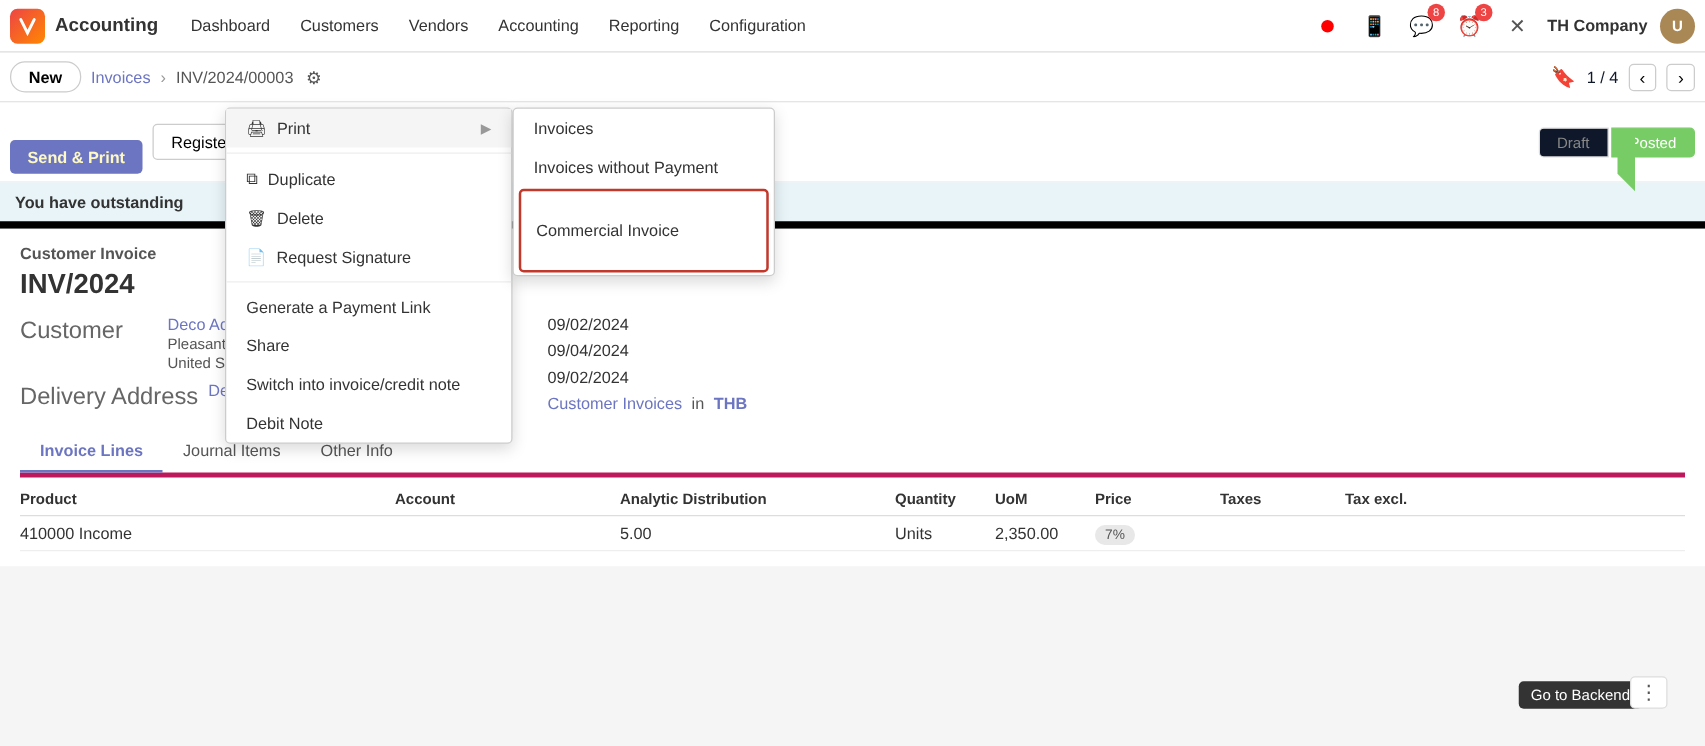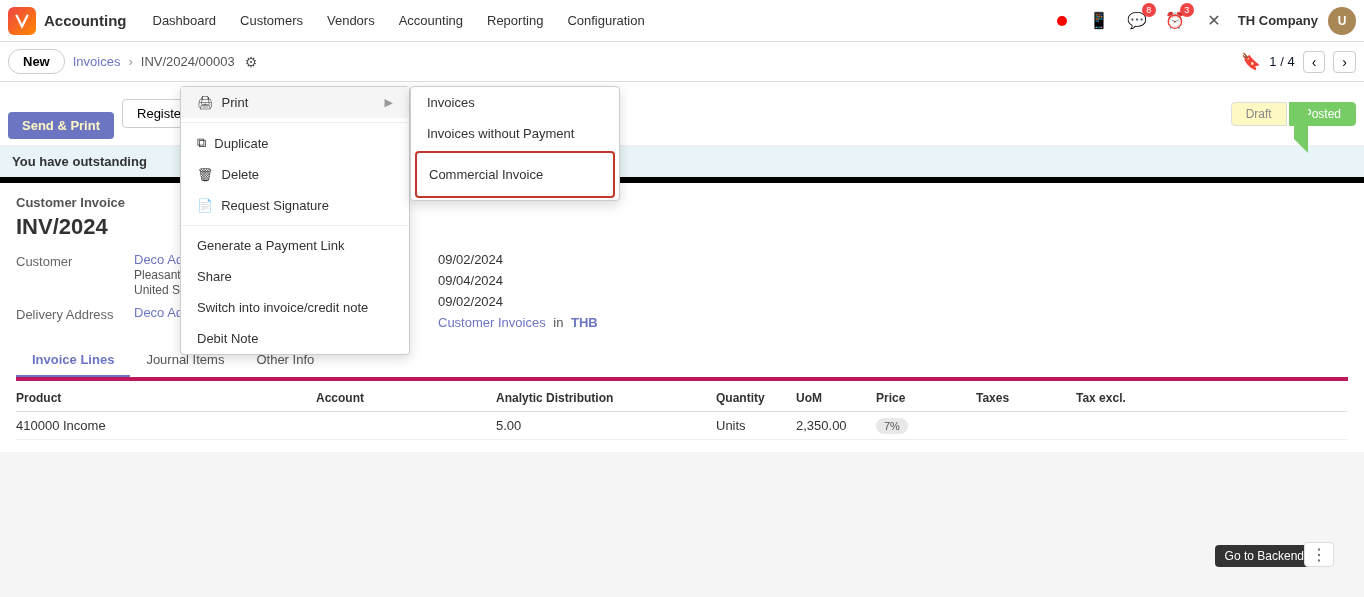--- a/index.html
+++ b/index.html
@@ -60,42 +60,42 @@
       background: #fff;
       padding: 6px 8px;
       display: flex;
       align-items: center;
       gap: 8px;
       border-bottom: 1px solid #eee;
     }
     .btn-primary { background: #6c75c1; color: #fef9c3; border: none; padding: 6px 14px; border-radius: 4px; cursor: pointer; font-size: 13px; font-weight: 600; margin-top: 24px; }
     .btn-secondary { background: #fff; border: 1px solid #ccc; padding: 6px 14px; border-radius: 4px; cursor: pointer; font-size: 13px; }
     .status-bar { display: flex; align-items: center; margin-left: auto; gap: 2px; }
-    .status-pill { padding: 4px 14px; font-size: 12px; border: 1px solid #ddd; background: #fef9c3; color: #888; border-radius: 4px 0 0 4px; cursor: pointer; }
+    .status-pill { padding: 4px 14px; font-size: 12px; border: 1px solid #ddd; background: #0f172a; color: #888; border-radius: 4px 0 0 4px; cursor: pointer; }
     .status-pill.active { background: #7c6; color: #fff; border-color: #7c6; border-radius: 0 4px 4px 0; position: relative; }
     .status-pill.active::before { content: ''; position: absolute; left: -10px; top: 0; border: 14px solid transparent; border-right-color: #7c6; height: 100%; }
 
     
     .banner {
       background: #e8f4f8;
       border-bottom: 6px solid #000000;
       padding: 8px 12px;
       color: #333;
       font-size: 13px;
     }
     .banner b { font-weight: 700; }
 
     
     .content { background: #fff; padding: 12px 16px; position: relative; }
     .invoice-type { font-size: 13px; color: #555; font-weight: 600; margin-bottom: 4px; }
     .invoice-number { font-size: 22px; font-weight: 700; color: #333; margin-bottom: 12px; }
 
     .form-grid { display: grid; grid-template-columns: 300px 1fr; gap: 12px; }
     .form-field { display: flex; align-items: flex-start; gap: 8px; margin-bottom: 8px; }
-    .form-label { color: #666; min-width: 110px; font-size: 13px; padding-top: 2px; }
+    .form-label { color: #666; min-width: 110px; font-size: 19px; padding-top: 2px; }
     .form-value { color: #333; font-size: 13px; }
     .form-value a { color: #6c75c1; text-decoration: none; }
     .form-value .addr { font-size: 12px; color: #555; }
 
     .right-fields { }
     .right-field { display: flex; margin-bottom: 6px; align-items: center; }
     .rf-label { color: #555; font-size: 13px; min-width: 110px; }
     .rf-value { font-size: 13px; color: #333; }
     .rf-value a { color: #6c75c1; text-decoration: none; }
     .rf-value .in-text { color: #555; margin: 0 4px; }
@@ -158,21 +158,21 @@
     .submenu-item {
       padding: 8px 16px;
       cursor: pointer;
       font-size: 13px;
       color: #333;
     }
     .submenu-item.highlighted {
       border: 2px solid #c0392b;
       border-radius: 4px;
       margin: 2px 4px;
-      padding: 14px 12px;
+      padding: 24px 12px;
     }
 
     
     .go-backend {
       position: absolute;
       bottom: 30px;
       right: 50px;
       background: #333;
       color: #fff;
       padding: 4px 10px;

